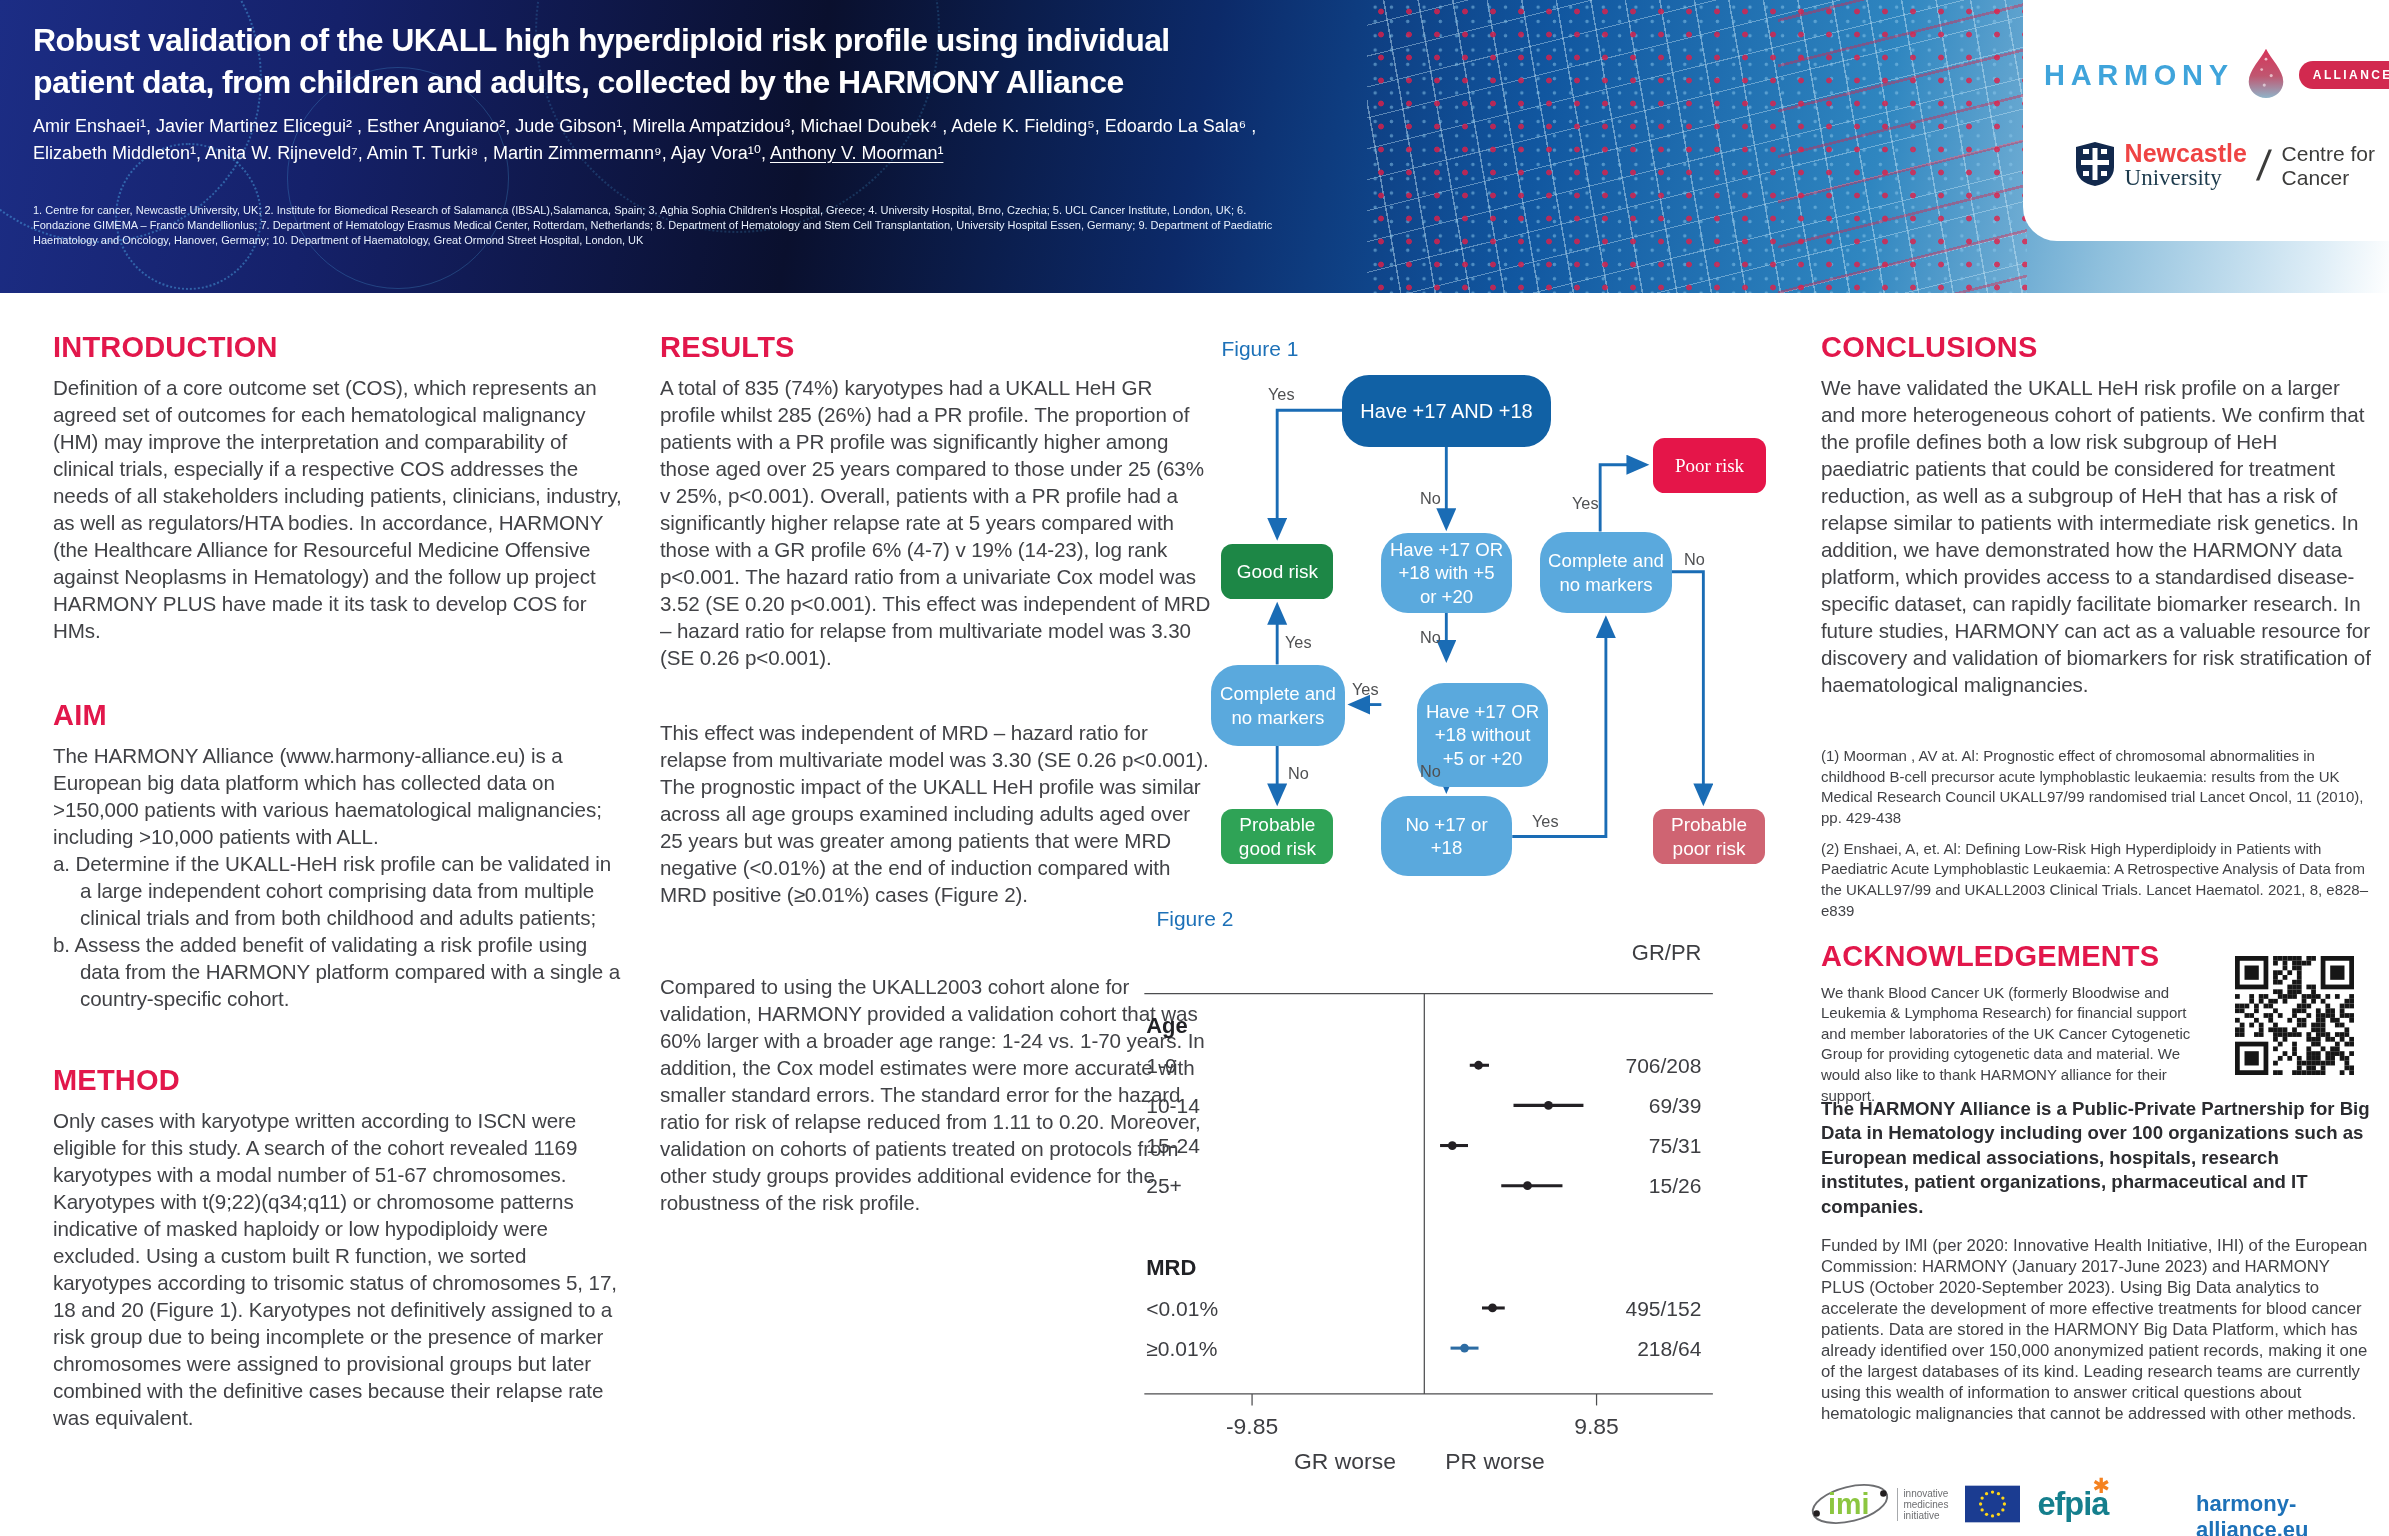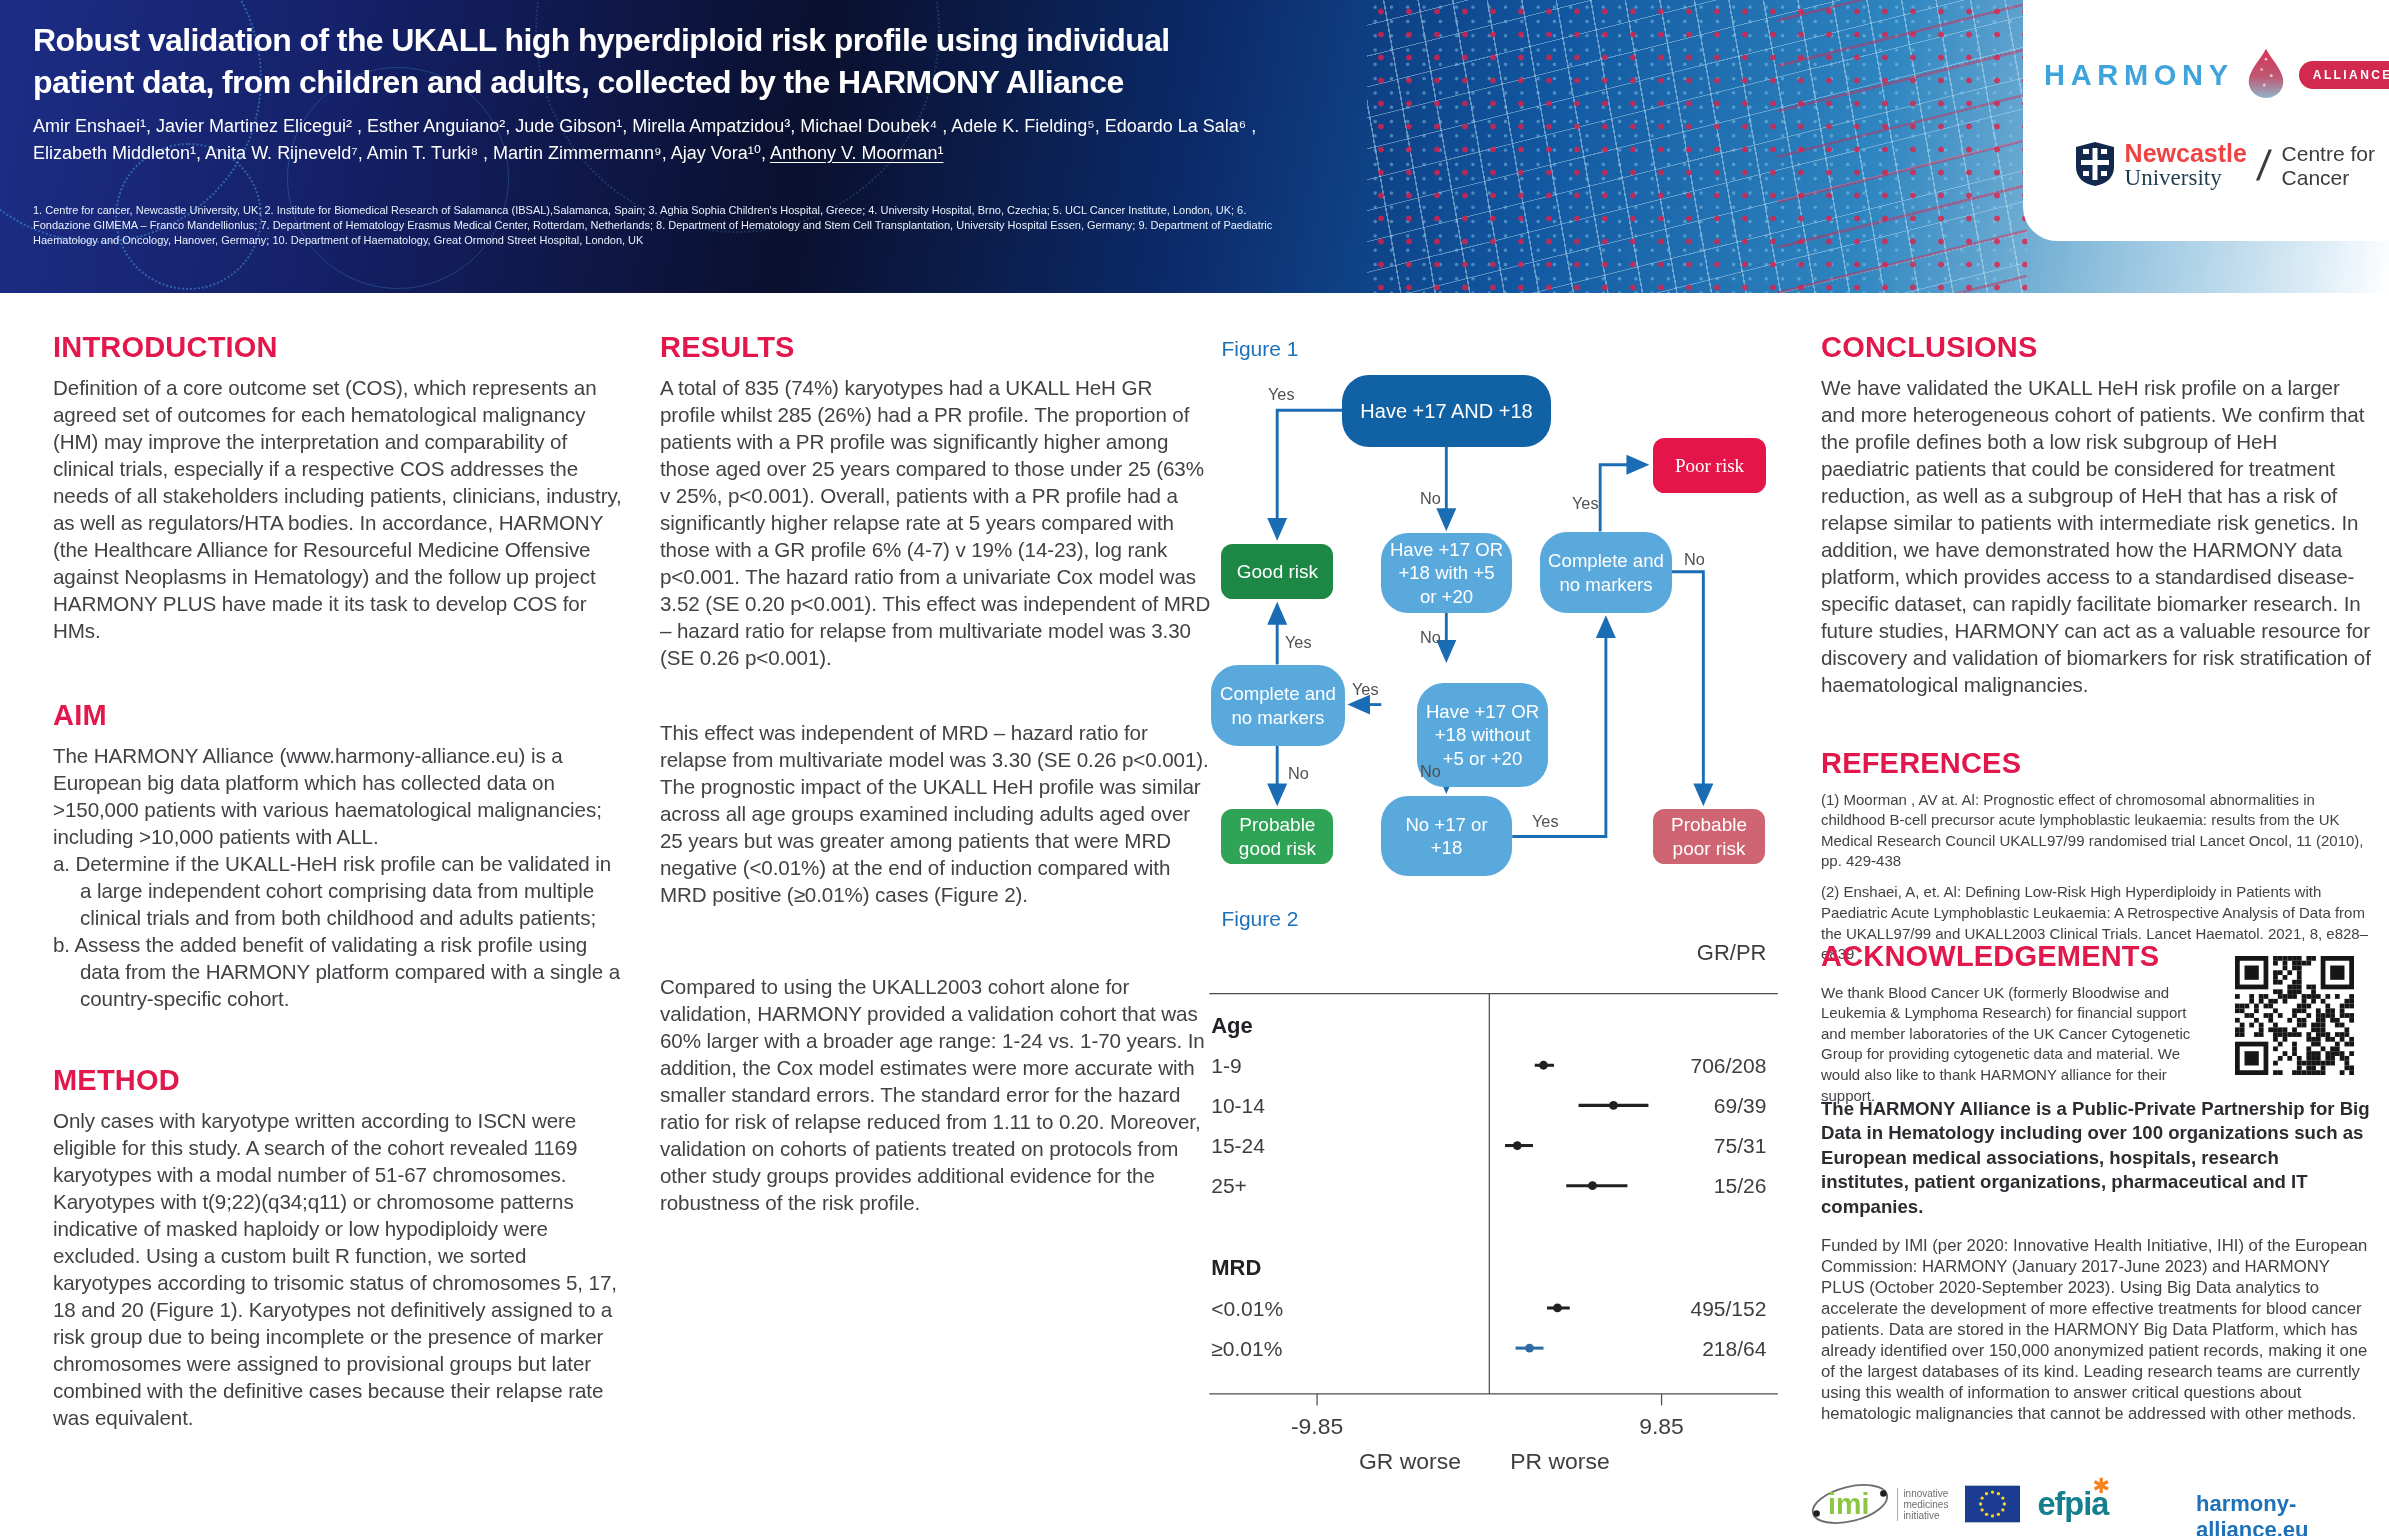--- a/index.html
+++ b/index.html
@@ -58,21 +58,21 @@
          color:#fff;line-height:1.24;padding:3.8px 7.6px;box-sizing:border-box;border-radius:27px;}
   .n-dark{background:var(--flowdark);font-size:20px;}
   .n-light{background:var(--flowlight);font-size:18.6px;}
   .n-good{background:var(--goodgreen);border-radius:11.5px;font-size:19px;}
   .n-pgood{background:var(--probgood);border-radius:11.5px;font-size:19px;}
   .n-poor{background:var(--poorred);border-radius:11.5px;font-size:19px;}
   .n-ppoor{background:var(--probpoor);border-radius:11.5px;font-size:19px;}
   .elabel{position:absolute;font-size:16.3px;color:#4f5052;}
   .fig1 svg.arrows{position:absolute;left:0;top:0;}
   
-  .fig2{position:absolute;left:1209px;top:899px;width:574px;height:602px;text-decoration:underline;}
+  .fig2{position:absolute;left:1144px;top:899px;width:574px;height:602px;text-decoration:underline;}
   .fig2 .figcap{position:absolute;left:12.4px;top:7.6px;}
   
   .qr{position:absolute;left:2235px;top:956px;}
   .footer-logos{position:absolute;left:1809px;top:1480px;display:flex;align-items:center;gap:17px;}
   .imi-wrap{display:flex;align-items:center;gap:5.7px;}
   .imi-sub{border-left:1.4px solid #a7a9ac;padding-left:5.7px;}
   .imi-sub div{font-size:10px;line-height:11px;color:#6d6e71;}
   .efpia-wrap{position:relative;}
   .efpia-txt{font-size:32.5px;font-weight:bold;color:#157f8d;letter-spacing:-1px;}
   .efpia-ast{position:absolute;left:55px;top:-11.5px;font-size:21px;color:#f58220;font-weight:bold;}
@@ -258,21 +258,20 @@
         <circle cx="335.09" cy="470" r="4.6" fill="#2d6ca3"></circle>
       </svg>
   </div>
 
   <section class="sec" style="left:1821px;top:330px;width:550px;">
     <h2 class="shead">CONCLUSIONS</h2>
     <p class="body-t">We have validated the UKALL HeH risk profile on a larger and more heterogeneous cohort of patients. We confirm that the profile defines both a low risk subgroup of HeH paediatric patients that could be considered for treatment reduction, as well as a subgroup of HeH that has a risk of relapse similar to patients with intermediate risk genetics. In addition, we have demonstrated how the HARMONY data platform, which provides access to a standardised disease-specific dataset, can rapidly facilitate biomarker research. In future studies, HARMONY can act as a valuable resource for discovery and validation of biomarkers for risk stratification of haematological malignancies.</p>
   </section>
 
   <section class="sec" style="left:1821px;top:746px;width:550px;">
-    <h2 class="shead">REFERENCES</h2>
     <p class="small-t" style="margin-bottom:10.5px;">(1) Moorman , AV at. Al: Prognostic effect of chromosomal abnormalities in childhood B-cell precursor acute lymphoblastic leukaemia: results from the UK Medical Research Council UKALL97/99 randomised trial Lancet Oncol, 11 (2010), pp. 429-438</p>
     <p class="small-t">(2) Enshaei, A, et. Al:  Defining Low-Risk High Hyperdiploidy in Patients with Paediatric Acute Lymphoblastic Leukaemia: A Retrospective Analysis of Data from the UKALL97/99 and UKALL2003 Clinical Trials. Lancet Haematol. 2021, 8, e828–e839</p>
   </section>
 
   <section class="sec" style="left:1821px;top:939px;width:550px;">
     <h2 class="shead">ACKNOWLEDGEMENTS</h2>
     <p class="small-t" style="width:387px;">We thank Blood Cancer UK (formerly Bloodwise and Leukemia &amp; Lymphoma Research) for financial support and member laboratories of the UK Cancer Cytogenetic Group for providing cytogenetic data and material. We would also like to thank HARMONY alliance for their support.</p>
   </section>
 
   <svg class="qr" id="qr" width="119" height="119" viewBox="0 0 125 125">

